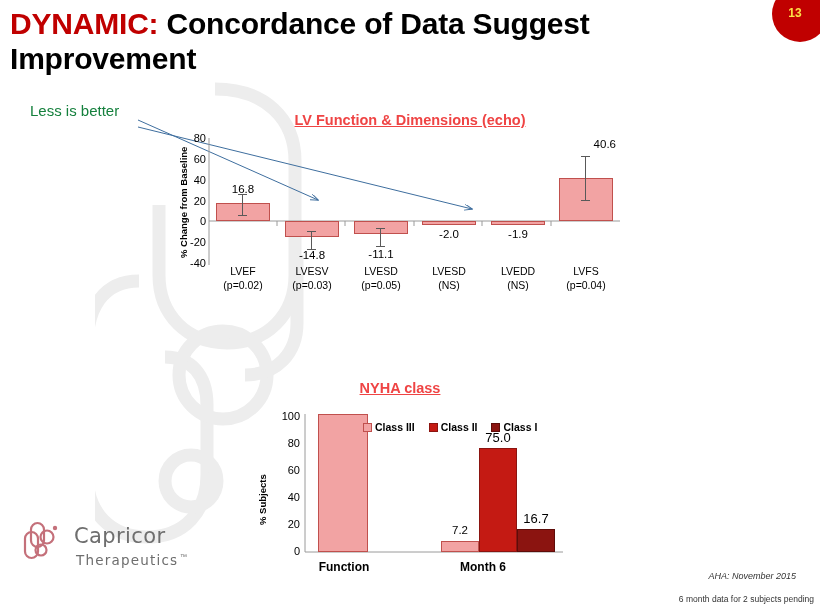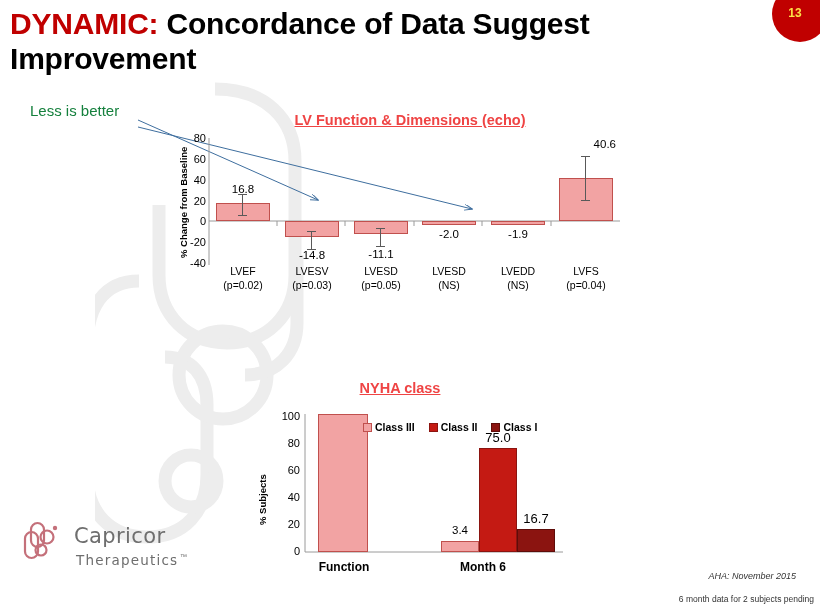--- a/index.html
+++ b/index.html
@@ -345,21 +345,21 @@
 <div class="ytick" style="left:265px; top:545px; width:35px;">0</div>
 
 <svg id="nyha-axes" style="position:absolute;left:0;top:0;width:820px;height:615px;z-index:2;pointer-events:none;" xmlns="http://www.w3.org/2000/svg">
   <line x1="305" y1="414" x2="305" y2="552" stroke="#9A9A9A" stroke-width="1"></line>
   <line x1="305" y1="552" x2="563" y2="552" stroke="#9A9A9A" stroke-width="1"></line>
 </svg>
 
 <div class="nyha-bar" style="left:318px; top:414px; width:50px; height:138px; background:#F2A3A3; border:1px solid #C0504D;"></div>
 
 <div class="nyha-bar" style="left:441px; top:541px; width:38px; height:11px; background:#F2A3A3; border:1px solid #C0504D;"></div>
-<div class="bar-value" style="left:431px; top:524px; width:58px;">3.4</div>
+<div class="bar-value" style="left:431px; top:524px; width:58px;">7.2</div>
 
 <div class="nyha-bar" style="left:479px; top:448px; width:38px; height:104px; background:#C41A13; border:1px solid #8B1410;"></div>
 <div class="bar-value" style="left:469px; top:430px; width:58px; font-size:13px;">75.0</div>
 
 <div class="nyha-bar" style="left:517px; top:529px; width:38px; height:23px; background:#8B1410; border:1px solid #5E0C09;"></div>
 <div class="bar-value" style="left:507px; top:511px; width:58px; font-size:13px;">16.7</div>
 
 <div id="nyha-legend">
   <div class="lg-item">
     <span class="sw" style="background:#F2A3A3;border:1px solid #C0504D;"></span>

